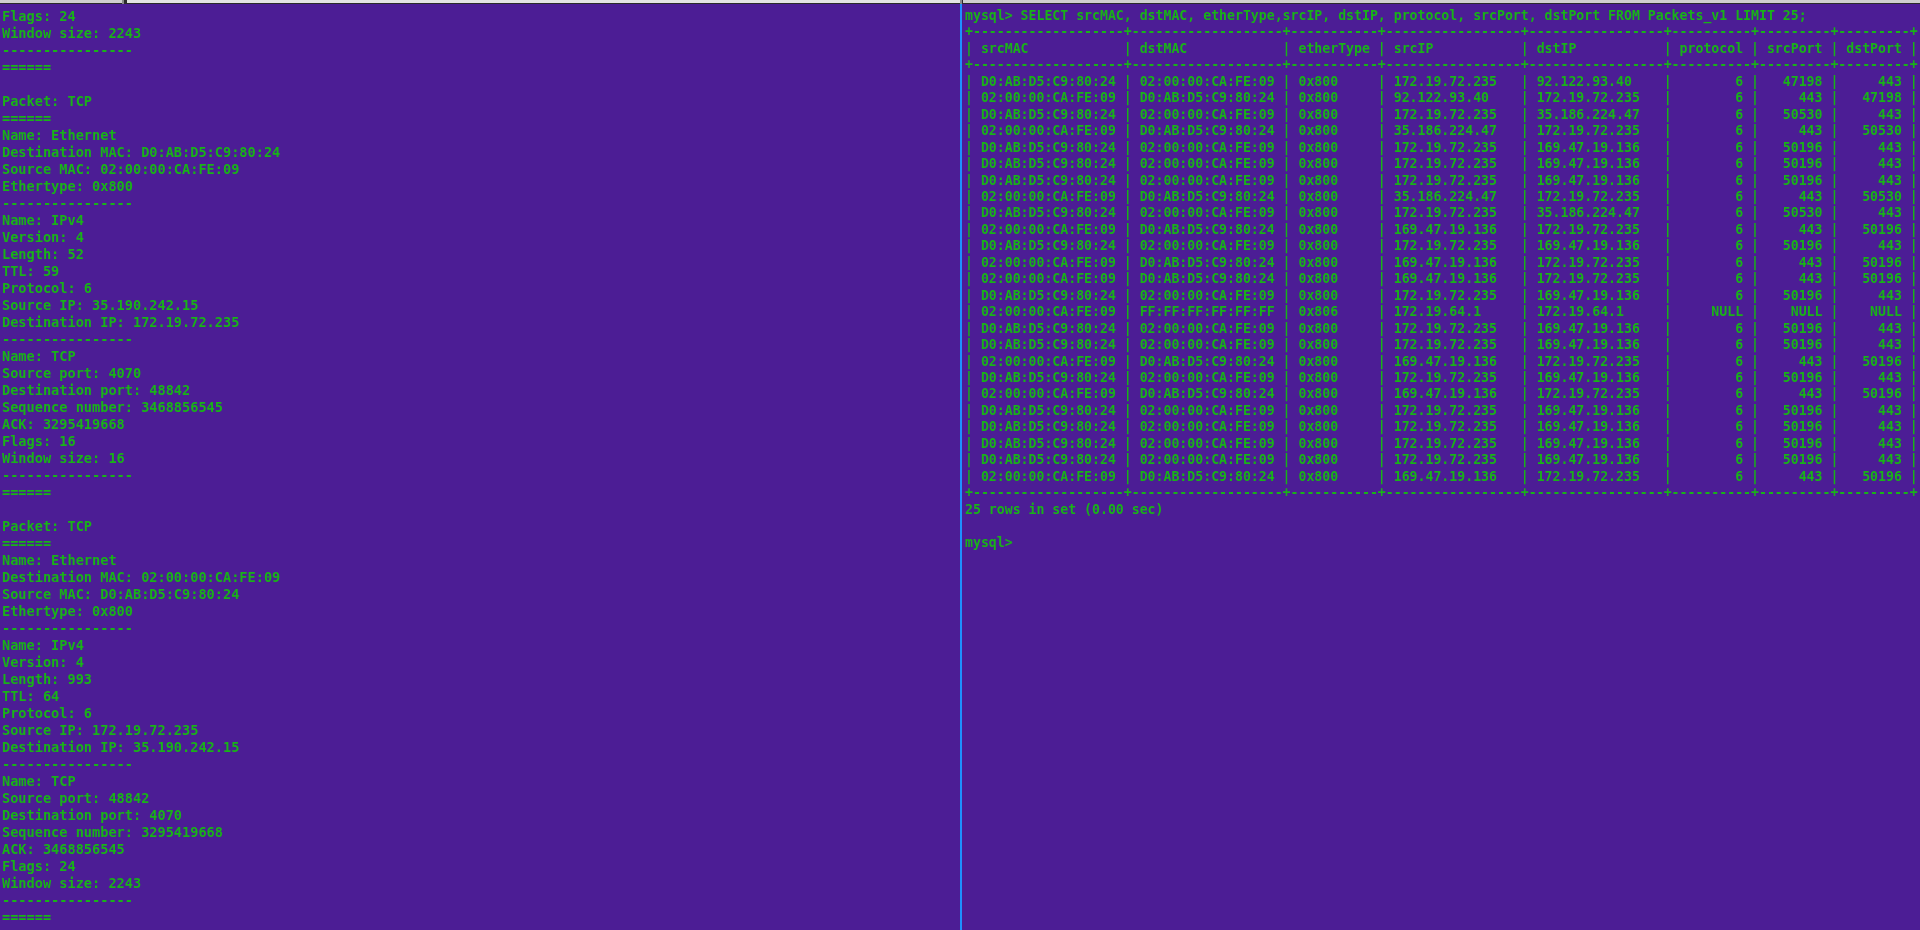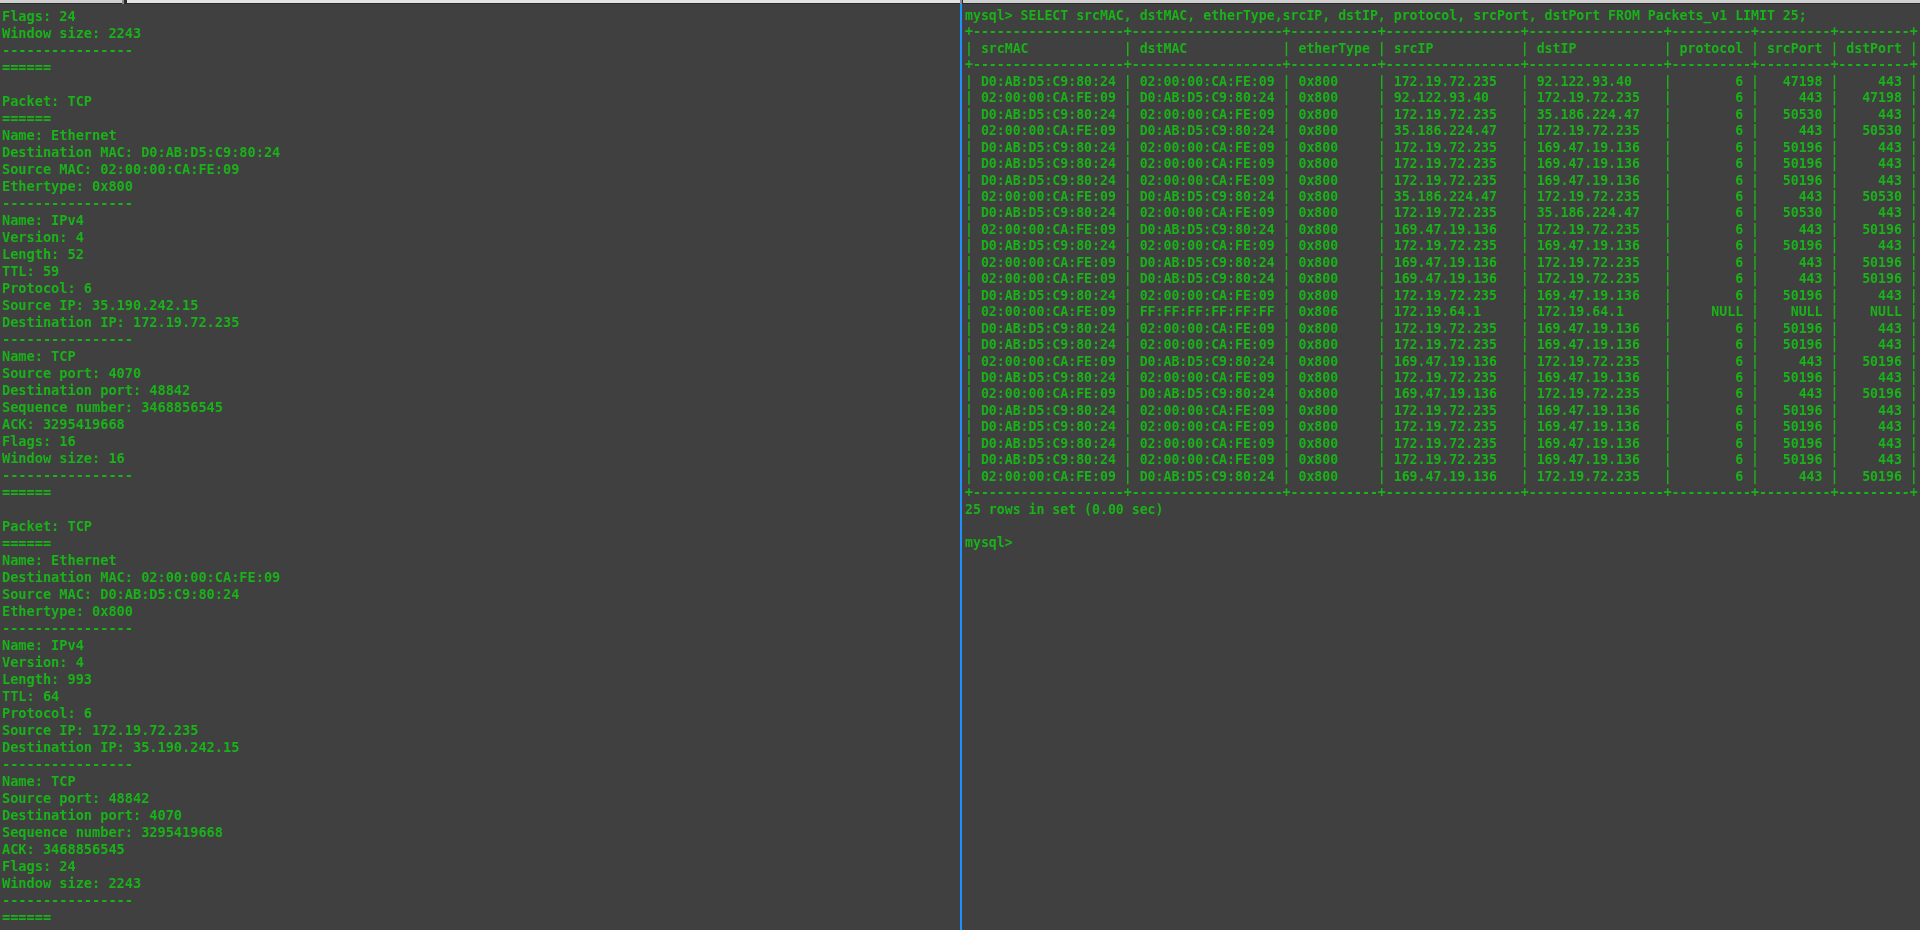--- a/index.html
+++ b/index.html
@@ -10,21 +10,21 @@
     height: 930px;
     overflow: hidden;
   }
   body {
     font-family: "DejaVu Sans Mono", "Liberation Mono", monospace;
   }
   #app {
     position: relative;
     width: 1920px;
     height: 930px;
-    background: #404040;
+    background: #4c1d95;
   }
   
   .chrome-strip {
     position: absolute;
     top: 0; left: 0;
     width: 1920px;
     height: 4px;
     background: #2b2b2b;
   }
   .chrome-tab-a {

